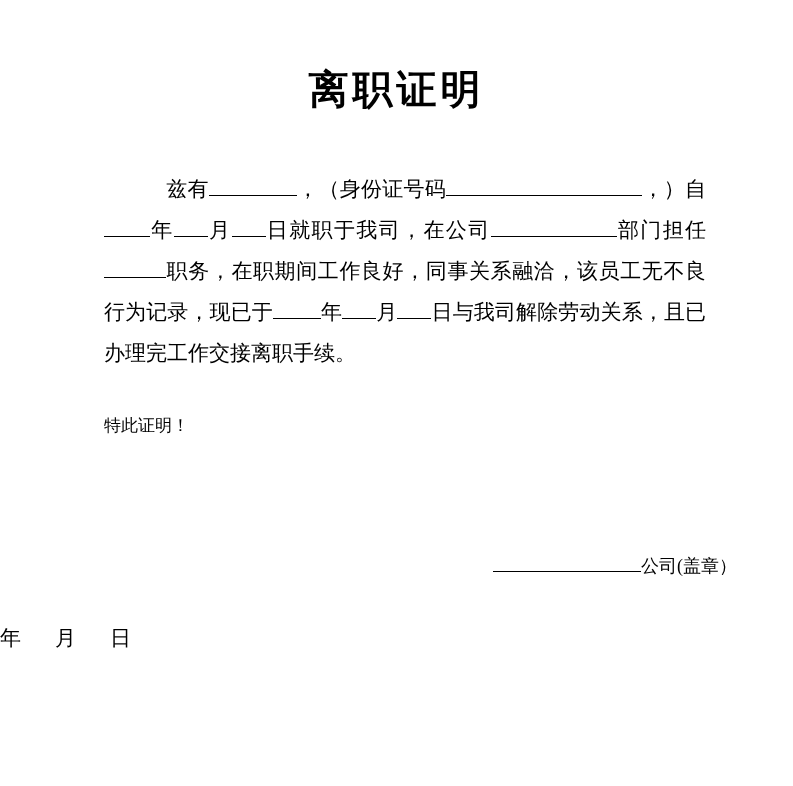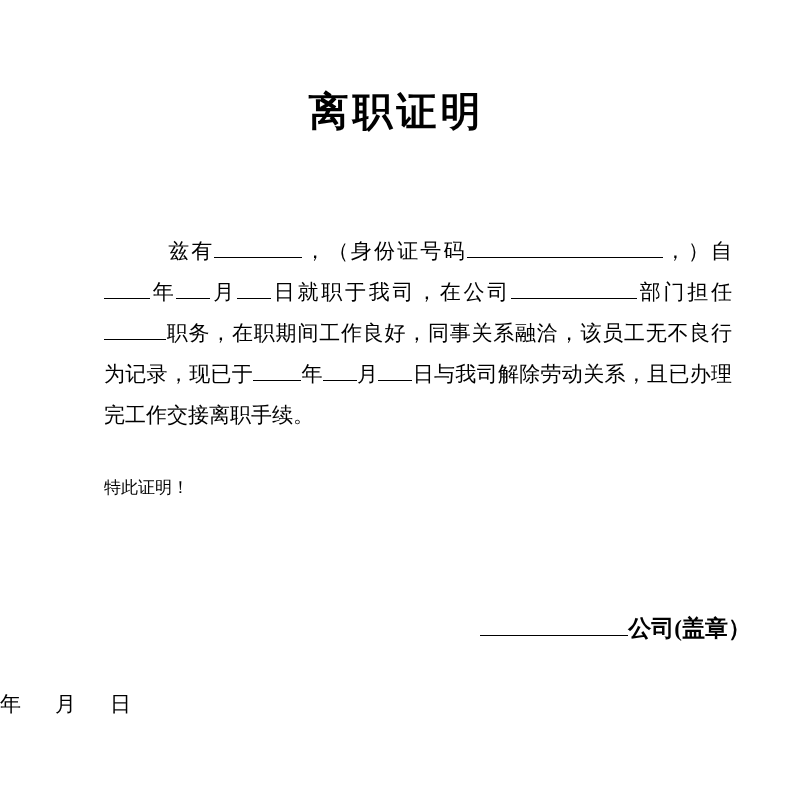--- a/index.html
+++ b/index.html
@@ -20,27 +20,27 @@
     height: 786px;
     position: relative;
     box-sizing: border-box;
   }
   .doc-title {
     text-align: center;
     font-size: 40px;
     font-weight: bold;
     letter-spacing: 4px;
     margin: 0;
-    padding-top: 84px;
+    padding-top: 62px;
     font-family: "Liberation Serif", "DejaVu Serif", serif;
   }
   .body-block {
-    margin-top: 92px;
+    margin-top: 52px;
     padding-left: 104px;
-    padding-right: 61px;
+    padding-right: 87px;
   }
   .para {
     font-size: 21px;
     line-height: 41px;
     text-align: justify;
     text-justify: inter-ideograph;
     margin: 0;
     white-space: normal;
   }
   .indent {
@@ -66,25 +66,24 @@
   .b-company { width: 148px; }
 
   .statement {
     margin-top: 35px;
     padding-left: 104px;
     font-size: 17px;
     line-height: 34px;
   }
   .sign-line {
     margin-top: 108px;
-    padding-right: 42px;
+    padding-right: 56px;
     text-align: right;
-    font-size: 23px;
+    font-size: 18px;
     white-space: nowrap;
-    font-weight: bold;
   }
   .date-line {
     margin-top: 46px;
     padding-right: 96px;
     text-align: left;
     font-size: 21px;
     white-space: nowrap;
   }
   .date-line .gap {
     display: inline-block;

